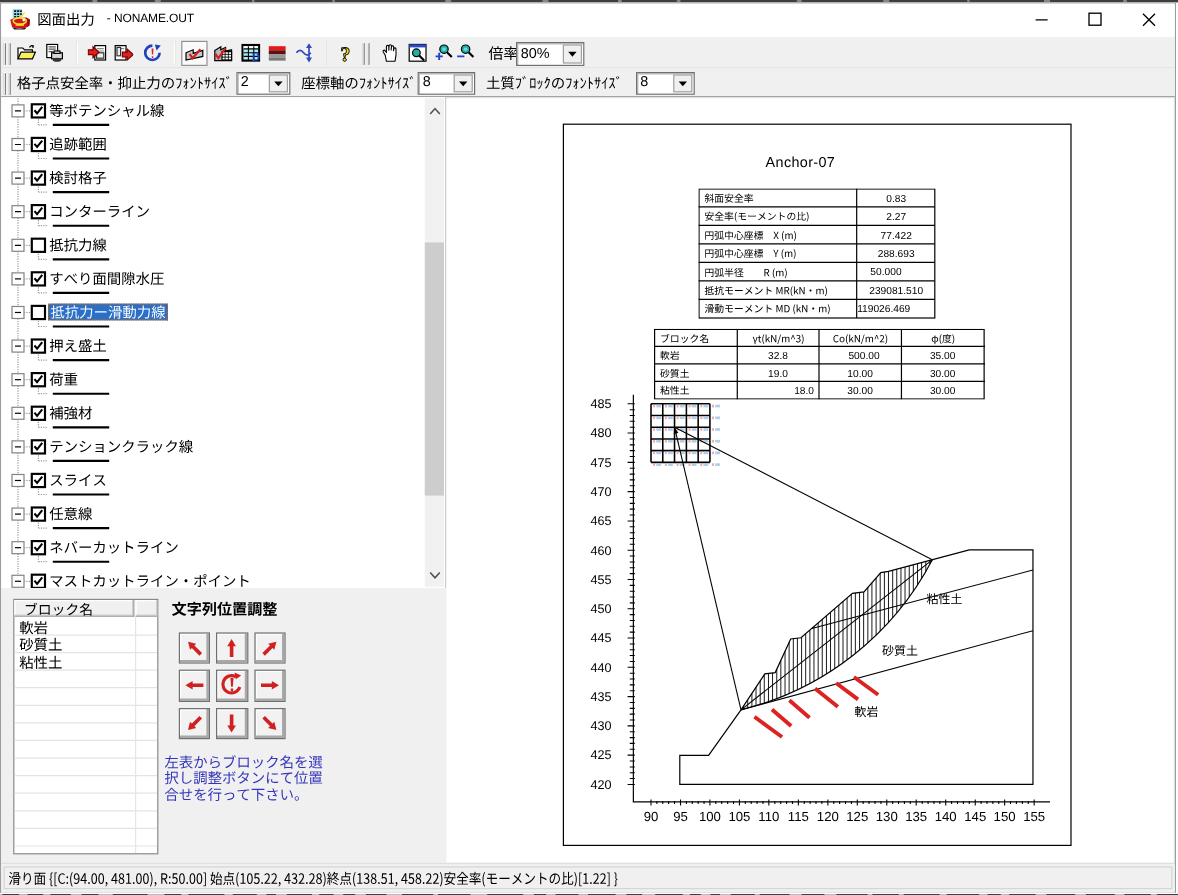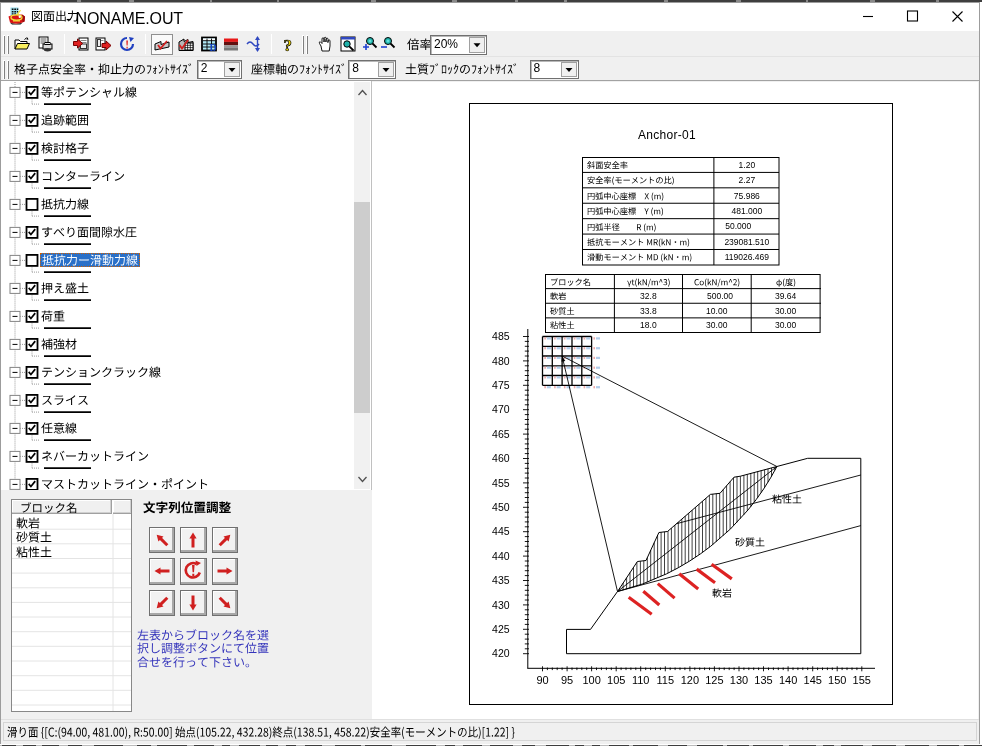--- a/index.html
+++ b/index.html
@@ -248,21 +248,21 @@
 <rect x="5" y="13.2" width="7" height="1.3" fill="#f2e23a"></rect>
 </svg>
     <svg style="position:absolute;left:31px;top:10px" width="49" height="13.8">
       <g fill="#000" transform="translate(0,10.56) scale(0.012,-0.012)">
         <use href="#g56f3" x="0"></use>
         <use href="#g9762" x="1000"></use>
         <use href="#g51fa" x="2000"></use>
         <use href="#g529b" x="3000"></use>
       </g>
     </svg>
-    <div style="position:absolute;left:66px;top:10px;font-size:16px;letter-spacing:-0.1px;color:#000"> - NONAME.OUT</div>
+    <div style="position:absolute;left:89px;top:10px;font-size:10px;letter-spacing:-0.1px;color:#000"> - NONAME.OUT</div>
     <svg style="position:absolute;left:855px;top:3px" width="120" height="28" viewBox="0 0 120 28">
       <path d="M8 13.5 H18" stroke="#000" stroke-width="1.1"></path>
       <rect x="52.5" y="8" width="10" height="10" fill="none" stroke="#000" stroke-width="1.1"></rect>
       <path d="M97.5 8.5 L107.5 18.5 M107.5 8.5 L97.5 18.5" stroke="#000" stroke-width="1.1"></path>
     </svg>
     <div style="position:absolute;left:1px;top:31px;width:978px;height:26px;background:#f0f0f0;border-bottom:1px solid #e3e3e3"></div>
     <div style="position:absolute;left:3px;top:34.5px;width:1.5px;height:19px;background:#808080;border-top:1px solid #fff;border-left:1px solid #fff"></div>
     <div style="position:absolute;left:7px;top:34.5px;width:1.5px;height:19px;background:#808080;border-top:1px solid #fff;border-left:1px solid #fff"></div>
     <div style="position:absolute;left:63.5px;top:34px;width:1px;height:20px;background:#a8a8a8;border-right:1px solid #fff"></div>
     <div style="position:absolute;left:144.7px;top:34px;width:1px;height:20px;background:#a8a8a8;border-right:1px solid #fff"></div>
@@ -352,21 +352,21 @@
       <path d="M10.5 7.5 L14.5 11.5" stroke="#000" stroke-width="1.8"></path>
       <path d="M1 11 h6" stroke="#2040d0" stroke-width="1.6"></path>
     </svg>
     <svg style="position:absolute;left:406.5px;top:37.5px" width="26" height="14.37">
       <g fill="#000" transform="translate(0,11.0) scale(0.0125,-0.0125)">
         <use href="#g500d" x="0"></use>
         <use href="#g7387" x="1000"></use>
       </g>
     </svg>
     <div style="position:absolute;left:430px;top:34.5px;width:57px;height:20px;background:#fff;border:1px solid #707070;box-shadow:inset 1px 1px 0 #b8b8b8"></div>
-    <div style="position:absolute;left:434px;top:37.5px;font-size:12px">20%</div>
+    <div style="position:absolute;left:434px;top:37.5px;font-size:12px">80%</div>
     <div style="position:absolute;left:469px;top:36.5px;width:16px;height:16px;background:#f0f0f0;border:1px solid #a0a0a0"></div>
     <svg style="position:absolute;left:469px;top:36.5px" width="16" height="16">
       <path d="M4.5 6.2 h7 l-3.5 4z" fill="#000"></path>
     </svg>
     <div style="position:absolute;left:1px;top:57px;width:978px;height:24px;background:#f0f0f0;border-bottom:1.5px solid #a2a2a2"></div>
     <div style="position:absolute;left:3px;top:59.5px;width:1.5px;height:19px;background:#808080;border-top:1px solid #fff;border-left:1px solid #fff"></div>
     <div style="position:absolute;left:7px;top:59.5px;width:1.5px;height:19px;background:#808080;border-top:1px solid #fff;border-left:1px solid #fff"></div>
     <svg style="position:absolute;left:14px;top:62.5px" width="181" height="13.8">
       <g fill="#000" transform="translate(0,10.56) scale(0.012,-0.012)">
         <use href="#g683c" x="0"></use>
@@ -884,41 +884,41 @@
         <use href="#g3063" x="4000"></use>
         <use href="#g3066" x="5000"></use>
         <use href="#g4e0b" x="6000"></use>
         <use href="#g3055" x="7000"></use>
         <use href="#g3044" x="8000"></use>
         <use href="#g3002" x="9000"></use>
       </g>
     </svg>
     <div style="position:absolute;left:372px;top:82px;width:606px;height:637px;background:#fff"></div>
     <div style="position:absolute;left:469px;top:103px;width:424px;height:601.5px;background:#fff;border:1px solid #000"></div>
-    <div style="position:absolute;left:634px;top:128.5px;width:66px;text-align:center;font-size:12px;letter-spacing:0.3px">Anchor-01</div>
+    <div style="position:absolute;left:634px;top:128.5px;width:66px;text-align:center;font-size:12px;letter-spacing:0.3px">Anchor-07</div>
     <svg style="position:absolute;left:582.4px;top:157.3px" width="198" height="109">
       <rect x="0.5" y="0.5" width="196.5" height="107.5" fill="none" stroke="#000"></rect>
       <line x1="0" y1="15.41" x2="197" y2="15.41" stroke="#000"></line>
       <line x1="0" y1="30.83" x2="197" y2="30.83" stroke="#000"></line>
       <line x1="0" y1="46.24" x2="197" y2="46.24" stroke="#000"></line>
       <line x1="0" y1="61.66" x2="197" y2="61.66" stroke="#000"></line>
       <line x1="0" y1="77.07" x2="197" y2="77.07" stroke="#000"></line>
       <line x1="0" y1="92.49" x2="197" y2="92.49" stroke="#000"></line>
       <line x1="131.89999999999998" y1="0" x2="131.89999999999998" y2="108" stroke="#000"></line>
     </svg>
     <svg style="position:absolute;left:587.4px;top:160.9px" width="42" height="9.43">
       <g fill="#000" transform="translate(0,7.22) scale(0.008199999999999999,-0.008199999999999999)">
         <use href="#g659c" x="0"></use>
         <use href="#g9762" x="1000"></use>
         <use href="#g5b89" x="2000"></use>
         <use href="#g5168" x="3000"></use>
         <use href="#g7387" x="4000"></use>
       </g>
     </svg>
-    <div style="position:absolute;left:714.3px;top:160.70000000000002px;width:65.10000000000002px;text-align:center;font-size:8.5px">1.20</div>
+    <div style="position:absolute;left:714.3px;top:160.70000000000002px;width:65.10000000000002px;text-align:center;font-size:8.5px">0.83</div>
     <svg style="position:absolute;left:587.4px;top:176.31428571428572px" width="89" height="9.43">
       <g fill="#000" transform="translate(0,7.22) scale(0.008199999999999999,-0.008199999999999999)">
         <use href="#g5b89" x="0"></use>
         <use href="#g5168" x="1000"></use>
         <use href="#g7387" x="2000"></use>
         <use href="#g28" x="3000"></use>
         <use href="#g30e2" x="3338"></use>
         <use href="#g30fc" x="4338"></use>
         <use href="#g30e1" x="5338"></use>
         <use href="#g30f3" x="6338"></use>
@@ -936,36 +936,36 @@
         <use href="#g4e2d" x="2000"></use>
         <use href="#g5fc3" x="3000"></use>
         <use href="#g5ea7" x="4000"></use>
         <use href="#g6a19" x="5000"></use>
         <use href="#g58" x="7000"></use>
         <use href="#g28" x="7797"></use>
         <use href="#g6d" x="8135"></use>
         <use href="#g29" x="9061"></use>
       </g>
     </svg>
-    <div style="position:absolute;left:714.3px;top:191.52857142857144px;width:65.10000000000002px;text-align:center;font-size:8.5px">75.986</div>
+    <div style="position:absolute;left:714.3px;top:191.52857142857144px;width:65.10000000000002px;text-align:center;font-size:8.5px">77.422</div>
     <svg style="position:absolute;left:587.4px;top:207.14285714285714px" width="78" height="9.43">
       <g fill="#000" transform="translate(0,7.22) scale(0.008199999999999999,-0.008199999999999999)">
         <use href="#g5186" x="0"></use>
         <use href="#g5f27" x="1000"></use>
         <use href="#g4e2d" x="2000"></use>
         <use href="#g5fc3" x="3000"></use>
         <use href="#g5ea7" x="4000"></use>
         <use href="#g6a19" x="5000"></use>
         <use href="#g59" x="7000"></use>
         <use href="#g28" x="7755"></use>
         <use href="#g6d" x="8093"></use>
         <use href="#g29" x="9019"></use>
       </g>
     </svg>
-    <div style="position:absolute;left:714.3px;top:206.94285714285715px;width:65.10000000000002px;text-align:center;font-size:8.5px">481.000</div>
+    <div style="position:absolute;left:714.3px;top:206.94285714285715px;width:65.10000000000002px;text-align:center;font-size:8.5px">288.693</div>
     <svg style="position:absolute;left:587.4px;top:222.55714285714285px" width="70" height="9.43">
       <g fill="#000" transform="translate(0,7.22) scale(0.008199999999999999,-0.008199999999999999)">
         <use href="#g5186" x="0"></use>
         <use href="#g5f27" x="1000"></use>
         <use href="#g534a" x="2000"></use>
         <use href="#g5f84" x="3000"></use>
         <use href="#g52" x="6000"></use>
         <use href="#g28" x="6859"></use>
         <use href="#g6d" x="7197"></use>
         <use href="#g29" x="8123"></use>
@@ -1004,21 +1004,21 @@
         <use href="#g4d" x="7224"></use>
         <use href="#g44" x="8036"></use>
         <use href="#g28" x="8948"></use>
         <use href="#g6b" x="9286"></use>
         <use href="#g4e" x="9838"></use>
         <use href="#g30fb" x="10561"></use>
         <use href="#g6d" x="11561"></use>
         <use href="#g29" x="12487"></use>
       </g>
     </svg>
-    <div style="position:absolute;left:714.3px;top:253.1857142857143px;width:65.10000000000002px;text-align:center;font-size:8.5px">119026.469</div>
+    <div style="position:absolute;left:714.3px;top:253.1857142857143px;width:65.10000000000002px;font-size:8.5px">119026.469</div>
     <svg style="position:absolute;left:544.9px;top:274.3px" width="276" height="59">
       <rect x="0.5" y="0.5" width="274.6" height="58" fill="none" stroke="#000"></rect>
       <line x1="0" y1="14.62" x2="276" y2="14.62" stroke="#000"></line>
       <line x1="0" y1="29.25" x2="276" y2="29.25" stroke="#000"></line>
       <line x1="0" y1="43.88" x2="276" y2="43.88" stroke="#000"></line>
       <line x1="69.4" y1="0" x2="69.4" y2="59" stroke="#000"></line>
       <line x1="137.5" y1="0" x2="137.5" y2="59" stroke="#000"></line>
       <line x1="206.2" y1="0" x2="206.2" y2="59" stroke="#000"></line>
     </svg>
     <svg style="position:absolute;left:549.9px;top:277.6px" width="42" height="9.43">
@@ -1067,39 +1067,39 @@
       </g>
     </svg>
     <svg style="position:absolute;left:549.9px;top:292.225px" width="17" height="9.43">
       <g fill="#000" transform="translate(0,7.22) scale(0.008199999999999999,-0.008199999999999999)">
         <use href="#g8edf" x="0"></use>
         <use href="#g5ca9" x="1000"></use>
       </g>
     </svg>
     <div style="position:absolute;left:618.3499999999999px;top:292.225px;width:60px;text-align:center;font-size:8.5px">32.8</div>
     <div style="position:absolute;left:673px;top:292.225px;width:60px;text-align:right;font-size:8.5px">500.00</div>
-    <div style="position:absolute;left:755.55px;top:292.225px;width:60px;text-align:center;font-size:8.5px">39.64</div>
+    <div style="position:absolute;left:755.55px;top:292.225px;width:60px;text-align:center;font-size:8.5px">35.00</div>
     <svg style="position:absolute;left:549.9px;top:306.85px" width="26" height="9.43">
       <g fill="#000" transform="translate(0,7.22) scale(0.008199999999999999,-0.008199999999999999)">
         <use href="#g7802" x="0"></use>
         <use href="#g8cea" x="1000"></use>
         <use href="#g571f" x="2000"></use>
       </g>
     </svg>
-    <div style="position:absolute;left:618.3499999999999px;top:306.85px;width:60px;text-align:center;font-size:8.5px">33.8</div>
+    <div style="position:absolute;left:618.3499999999999px;top:306.85px;width:60px;text-align:center;font-size:8.5px">19.0</div>
     <div style="position:absolute;left:686.75px;top:306.85px;width:60px;text-align:center;font-size:8.5px">10.00</div>
     <div style="position:absolute;left:755.55px;top:306.85px;width:60px;text-align:center;font-size:8.5px">30.00</div>
     <svg style="position:absolute;left:549.9px;top:321.475px" width="26" height="9.43">
       <g fill="#000" transform="translate(0,7.22) scale(0.008199999999999999,-0.008199999999999999)">
         <use href="#g7c98" x="0"></use>
         <use href="#g6027" x="1000"></use>
         <use href="#g571f" x="2000"></use>
       </g>
     </svg>
-    <div style="position:absolute;left:618.3499999999999px;top:321.475px;width:60px;text-align:center;font-size:8.5px">18.0</div>
+    <div style="position:absolute;left:618.3499999999999px;top:321.475px;width:60px;text-align:right;font-size:8.5px">18.0</div>
     <div style="position:absolute;left:686.75px;top:321.475px;width:60px;text-align:center;font-size:8.5px">30.00</div>
     <div style="position:absolute;left:755.55px;top:321.475px;width:60px;text-align:center;font-size:8.5px">30.00</div>
     <svg style="position:absolute;left:469px;top:103px" width="423" height="600" viewBox="0 0 423 600">
       <path d="M58.799999999999955 226 V565.3 M58.299999999999955 565.3 H406" stroke="#000" fill="none"></path>
       <line x1="53.99999999999996" y1="550.7" x2="59.99999999999996" y2="550.7" stroke="#000" stroke-width="0.9"></line>
       <line x1="55.799999999999955" y1="545.8" x2="59.99999999999996" y2="545.8" stroke="#000" stroke-width="0.9"></line>
       <line x1="55.799999999999955" y1="540.9" x2="59.99999999999996" y2="540.9" stroke="#000" stroke-width="0.9"></line>
       <line x1="55.799999999999955" y1="536.1" x2="59.99999999999996" y2="536.1" stroke="#000" stroke-width="0.9"></line>
       <line x1="55.799999999999955" y1="531.2" x2="59.99999999999996" y2="531.2" stroke="#000" stroke-width="0.9"></line>
       <line x1="53.99999999999996" y1="526.3" x2="59.99999999999996" y2="526.3" stroke="#000" stroke-width="0.9"></line>

